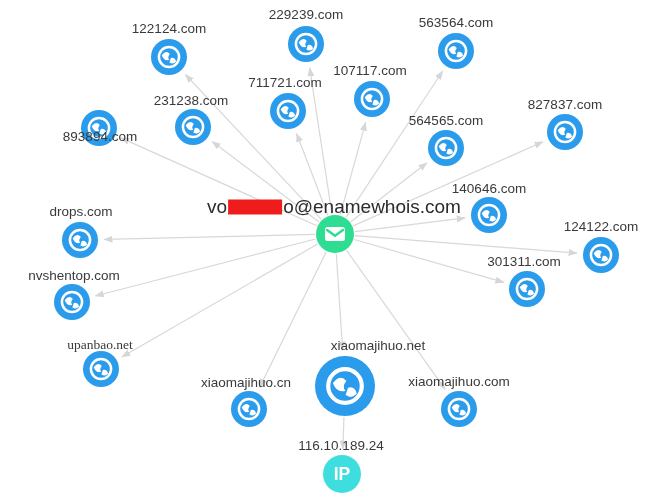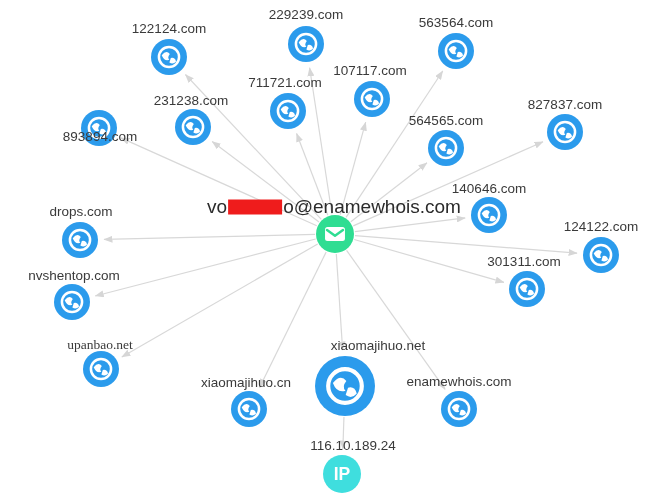--- a/index.html
+++ b/index.html
@@ -256,19 +256,19 @@
       <div class="node-label" style="left: 446px; top: 121px;">564565.com</div>
       <div class="node-label" style="left: 565px; top: 105px;">827837.com</div>
       <div class="node-label" style="left: 489px; top: 189px;">140646.com</div>
       <div class="node-label" style="left: 601px; top: 227px;">124122.com</div>
       <div class="node-label" style="left: 81px; top: 212px;">drops.com</div>
       <div class="node-label" style="left: 524px; top: 262px;">301311.com</div>
       <div class="node-label" style="left: 74px; top: 276px;">nvshentop.com</div>
       <div class="node-label" style="left: 100px; top: 345px; font-family: Liberation Serif, serif;">upanbao.net</div>
       <div class="node-label" style="left: 246px; top: 383px;">xiaomajihuo.cn</div>
       <div class="node-label" style="left: 346px; top: 346px; margin-left: 32px;">xiaomajihuo.net</div>
-      <div class="node-label" style="left: 459px; top: 382px;">enamewhois.com</div>
-      <div class="node-label" style="left: 341px; top: 446px; margin-left: 12px;">116.10.189.24</div>
+      <div class="node-label" style="left: 459px; top: 382px;">xiaomajihuo.com</div>
+      <div class="node-label" style="left: 341px; top: 446px;">116.10.189.24</div>
       <div class="node-label center-label" style="left: 334px; top: 206px;"><span>vo</span><span class="redact-block"></span><span>o@enamewhois.com</span></div>
     </div>
 
 
 </div>
 
 </body></html>

